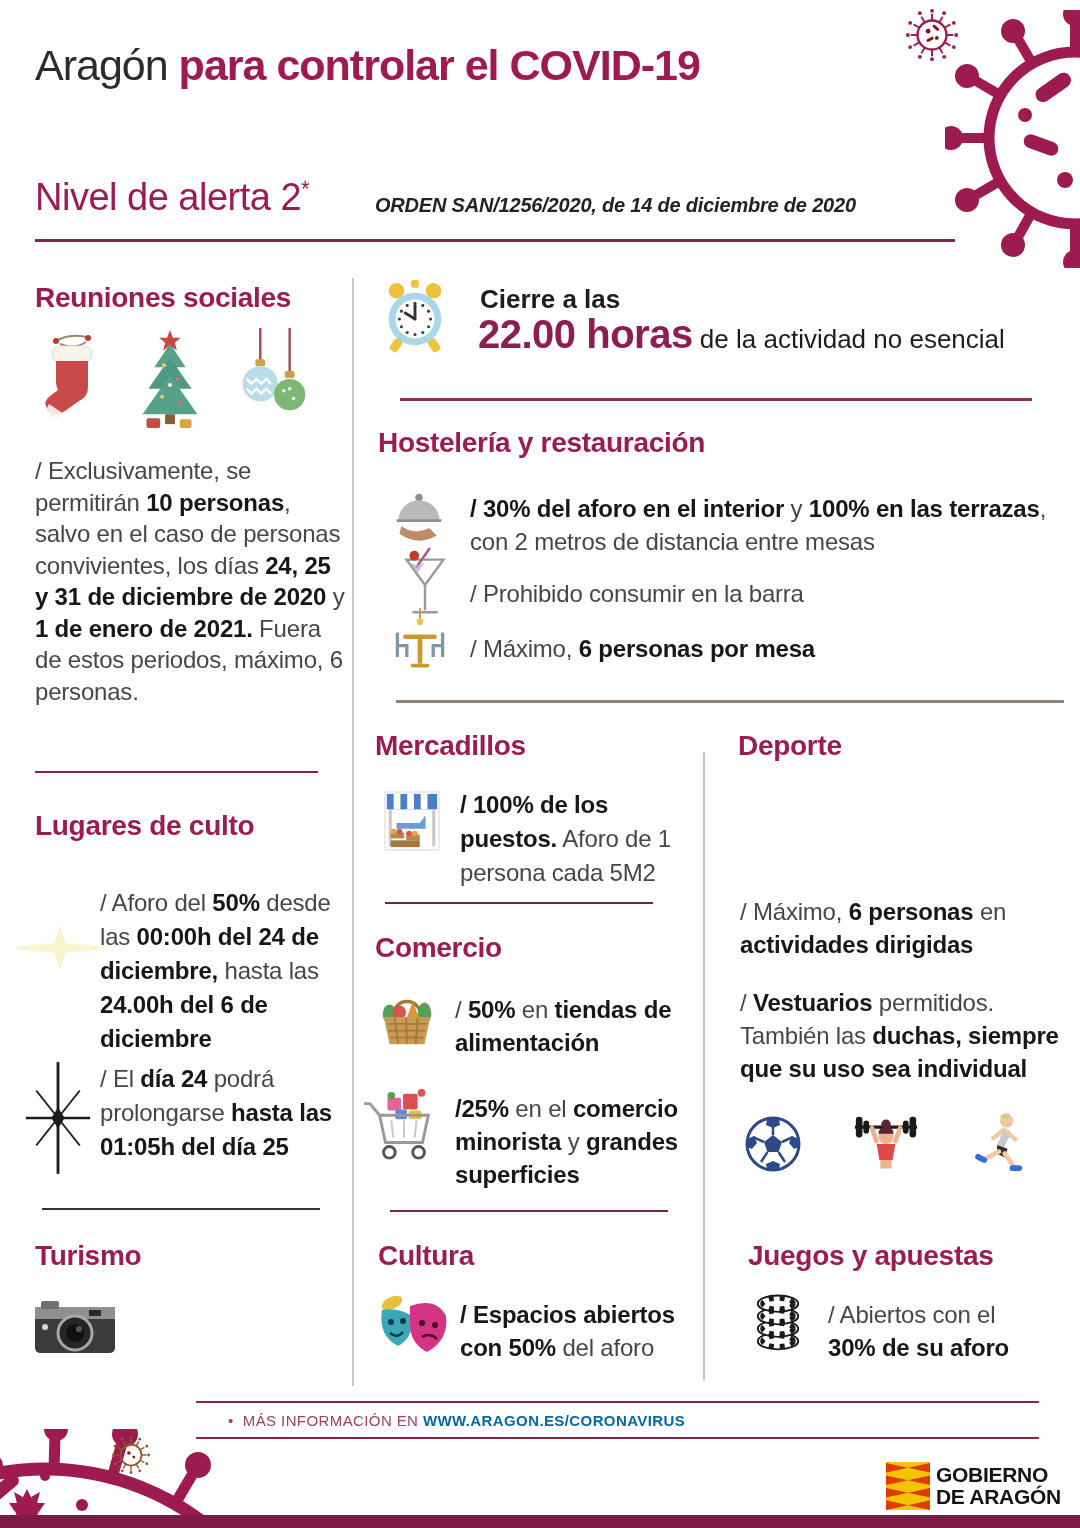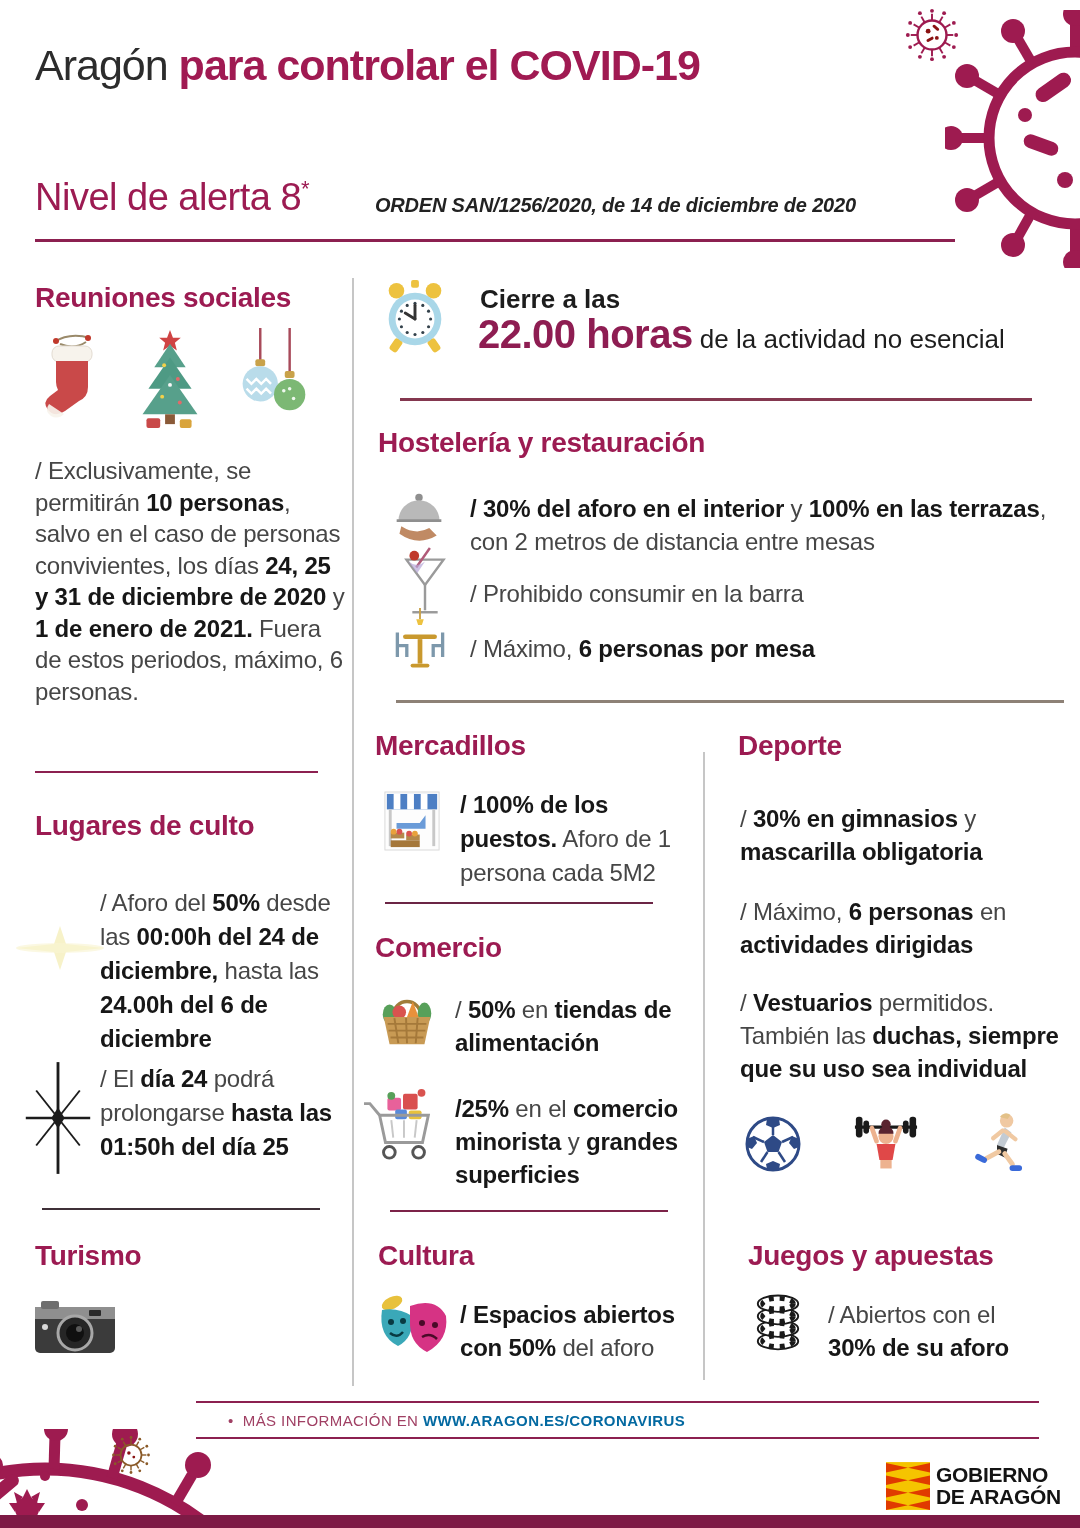--- a/index.html
+++ b/index.html
@@ -121,21 +121,21 @@
           <polygon points="170,197 180,194 176,186"></polygon>
         <circle cx="152" cy="182" r="5"></circle>
       </g>
     </svg>
   </span>
 
   <div class="abs main-title" style="left:35px;top:38px;width:880px">
     <div>Aragón <b>para controlar el COVID-19</b></div>
   </div>
 
-  <div class="abs alert" style="left:35px;top:176px"><span>Nivel de alerta 8</span><sup>*</sup></div>
+  <div class="abs alert" style="left:35px;top:176px"><span>Nivel de alerta 2</span><sup>*</sup></div>
 
   <div class="abs orden" style="left:375px;top:194px">ORDEN SAN/1256/2020, de 14 de diciembre de 2020</div>
 
   <div class="hline" style="left:35px;top:239px;width:920px;height:3px"></div>
 
   <div class="vline" style="left:352px;top:278px;height:1108px"></div>
   <div class="vline" style="left:703px;top:752px;height:628px"></div>
 
   <div class="abs sec-title" style="left:35px;top:282px">Reuniones sociales</div>
 
@@ -204,21 +204,21 @@
     <svg width="72" height="112" viewBox="0 0 76 118">
       <g stroke="#1c1c1c">
         <line x1="38" y1="0" x2="38" y2="118" stroke-width="3"></line>
         <line x1="4" y1="59" x2="72" y2="59" stroke-width="2.5"></line>
         <line x1="15" y1="30" x2="61" y2="88" stroke-width="2"></line>
         <line x1="61" y1="30" x2="15" y2="88" stroke-width="2"></line>
       </g>
       <polygon points="38,48 45,59 38,70 31,59" fill="#1c1c1c"></polygon>
     </svg>
   </span>
-  <div class="abs txt" style="left:100px;top:1062px;width:252px;line-height:34px">/ El <b>día 24</b> podrá prolongarse <b>hasta las 01:50h del día 25</b></div>
+  <div class="abs txt" style="left:100px;top:1062px;width:252px;line-height:34px">/ El <b>día 24</b> podrá prolongarse <b>hasta las 01:05h del día 25</b></div>
 
   <div class="abs" style="left:42px;top:1208px;width:278px;height:2px;background:#3f3038"></div>
 
   <div class="abs sec-title" style="left:35px;top:1240px">Turismo</div>
   <span class="abs icon" style="left:33px;top:1297px">
     <svg width="84" height="62" viewBox="0 0 84 62">
       <rect x="2" y="10" width="80" height="46" rx="5" fill="#3b3b3b"></rect>
       <rect x="2" y="10" width="80" height="12" fill="#8f8f8f"></rect>
       <rect x="8" y="4" width="18" height="8" rx="2" fill="#6f6f6f"></rect>
       <rect x="56" y="13" width="12" height="6" rx="1" fill="#2a2a2a"></rect>
@@ -378,21 +378,20 @@
       <path d="M14 41 q7 6 13 -1" stroke="#083a42" stroke-width="2.5" fill="none"></path>
       <path d="M34 14 q26 -9 36 10 q3 24 -19 36 q-18 -9 -17 -31 z" fill="#d63384"></path>
       <circle cx="46" cy="31" r="3" fill="#4a0a28"></circle>
         <circle cx="59" cy="33" r="3" fill="#4a0a28"></circle>
       <path d="M46 45 q8 -5 15 2" stroke="#4a0a28" stroke-width="2.5" fill="none"></path>
     </svg>
   </span>
   <div class="abs txt" style="left:460px;top:1298px;width:248px"><b>/ Espacios abiertos con 50%</b> del aforo</div>
 
   <div class="abs sec-title" style="left:738px;top:730px">Deporte</div>
-  <div class="abs txt" style="left:740px;top:802px;width:332px">/ <b>30% en gimnasios</b> y <b>mascarilla obligatoria</b></div>
   <div class="abs txt" style="left:740px;top:895px;width:332px">/ Máximo, <b>6 personas</b> en <b>actividades dirigidas</b></div>
   <div class="abs txt" style="left:740px;top:986px;width:334px">/ <b>Vestuarios</b> permitidos. También las <b>duchas, siempre que su uso sea individual</b></div>
 
   <div class="abs" style="left:744px;top:1112px;display:flex;gap:48px;align-items:center">
     <span class="icon">
       <svg width="58" height="58" viewBox="0 0 58 58">
         <circle cx="29" cy="29" r="26" fill="#ffffff" stroke="#2e4a86" stroke-width="3"></circle>
         <polygon points="29,20 38,27 34.5,37 23.5,37 20,27" fill="#2e4a86"></polygon>
         <g stroke="#2e4a86" stroke-width="2.5">
           <line x1="29" y1="20" x2="29" y2="8"></line>

